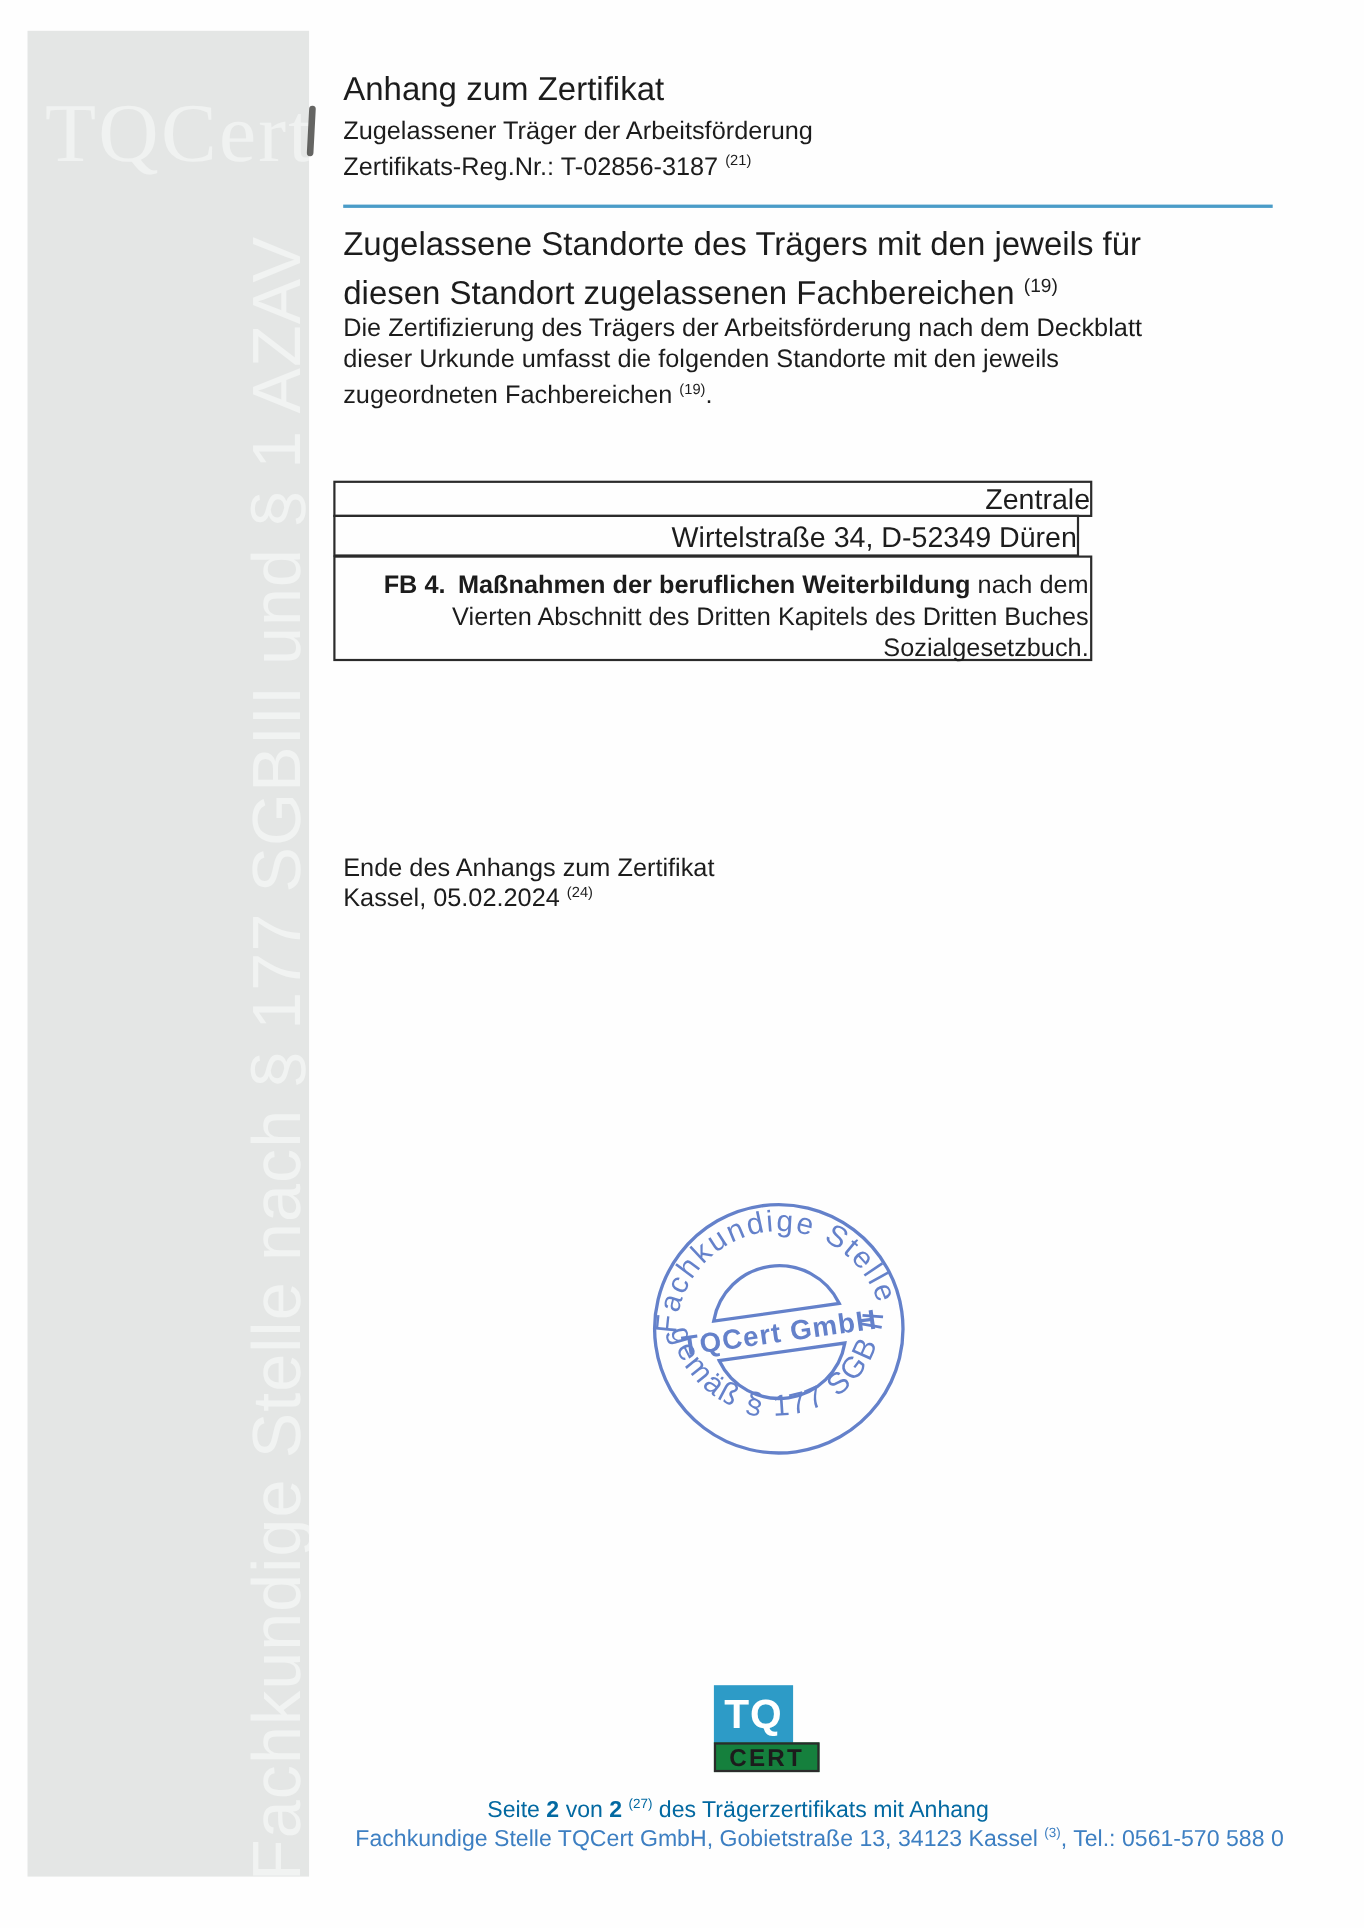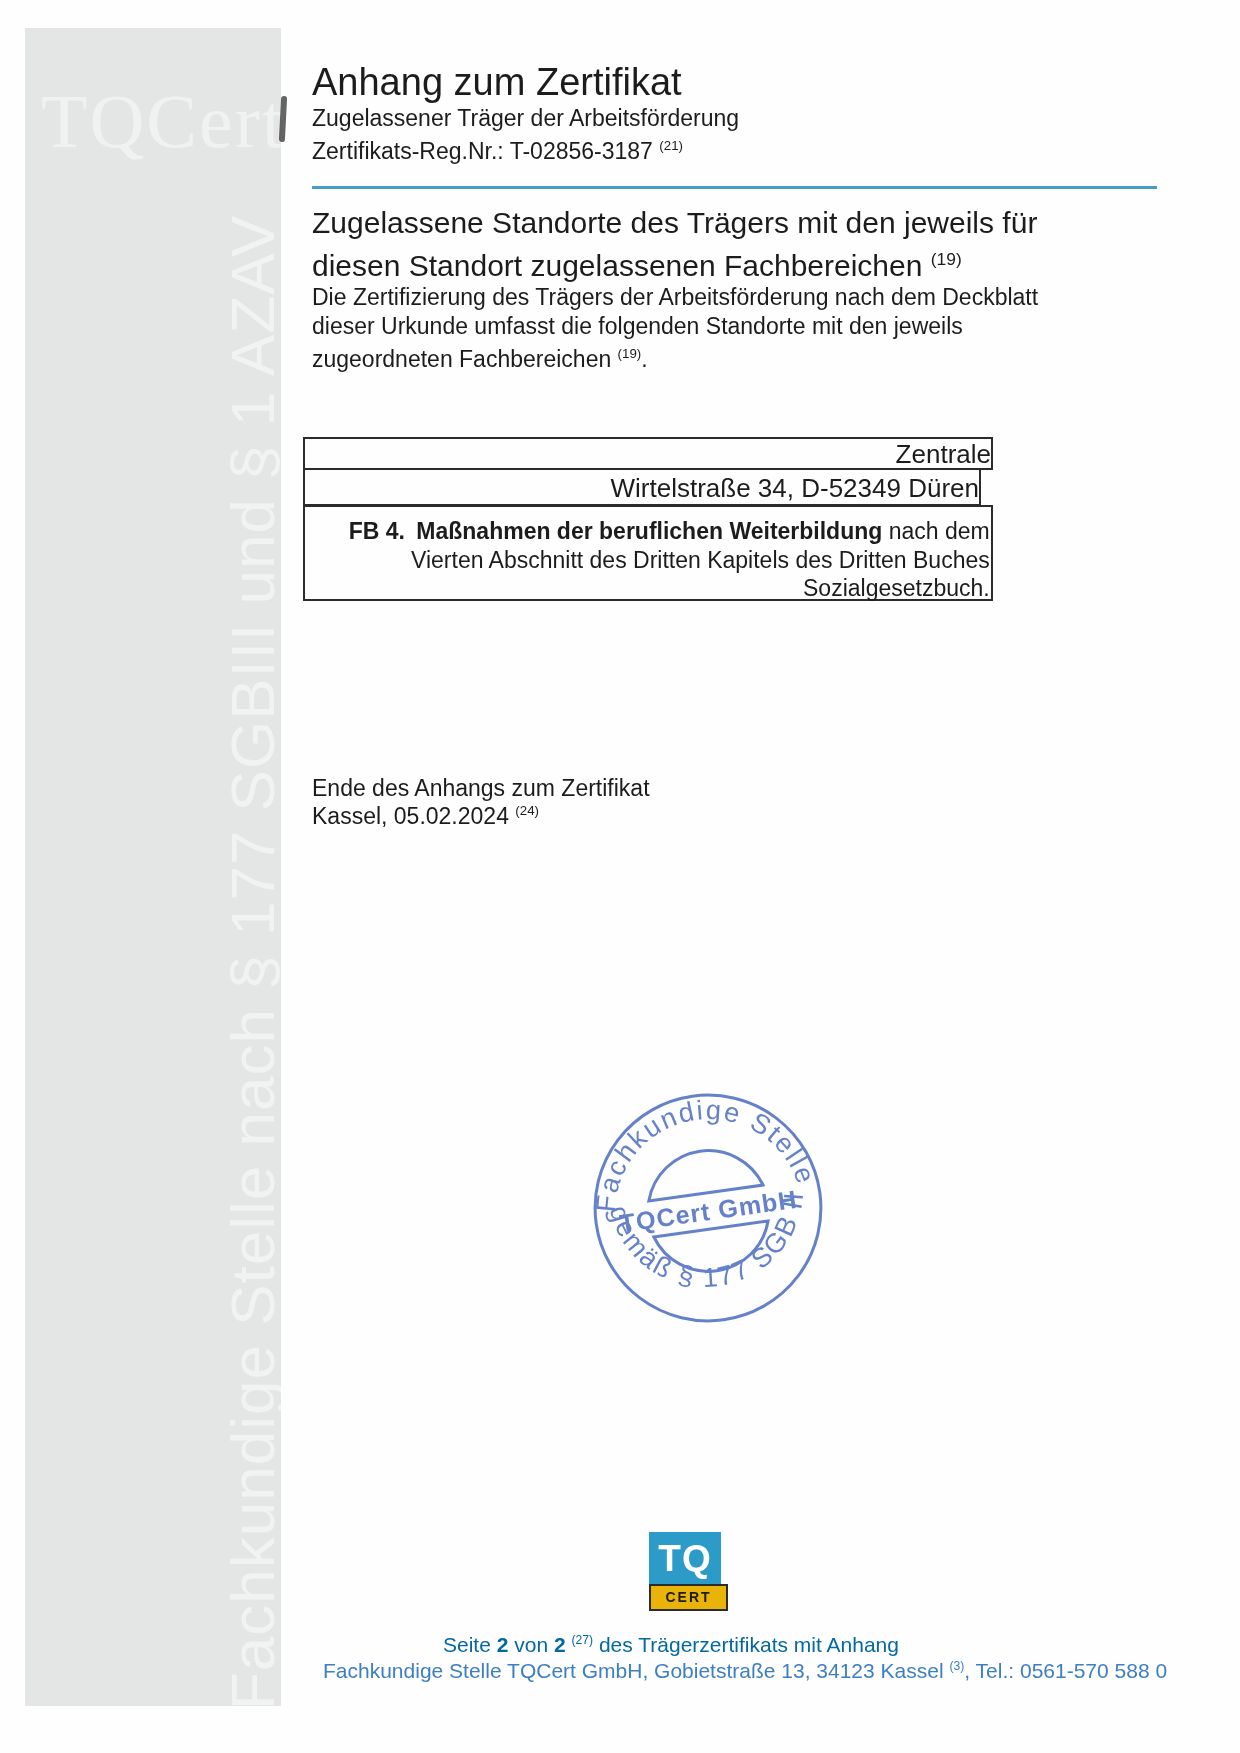--- a/index.html
+++ b/index.html
@@ -13,21 +13,21 @@
   .brand-wm { position:absolute; left:16px; top:50px; font-family:"Liberation Serif", serif;
               font-size:76px; color:#f0f2f1; letter-spacing:2px; white-space:nowrap; }
   .vertical-wm { position:absolute; left:192px; top:1682px; transform-origin:0 0;
                  transform:rotate(-90deg); white-space:nowrap; font-size:62px;
                  color:#f1f3f2; font-weight:400; letter-spacing:1px; }
   .scan-mark { position:absolute; left:280px; top:96px; width:6px; height:46px;
                background:#4a4a48; border-radius:3px; transform:rotate(3deg); opacity:.85; }
 
   
   .header { position:absolute; left:312px; top:64px; }
-  .title { font-size:38px; line-height:36px; }
+  .title { font-size:30px; line-height:36px; }
   .subtitle { font-size:23px; line-height:28px; margin-top:4px; }
   .regline { font-size:23px; line-height:28px; }
   sup.fn { font-size:0.58em; vertical-align:super; }
 
   .blue-rule { position:absolute; left:312px; top:186px; width:845px; height:3px;
                background:#4a9cc8; }
 
   
   .sec-heading { position:absolute; left:312px; top:205px; font-size:30px; line-height:36px; }
   .intro { position:absolute; left:312px; top:283px; font-size:23px; line-height:28.5px; }
@@ -48,22 +48,22 @@
 
   
   .stamp { position:absolute; left:588px; top:1082px; width:240px; height:252px;
            transform:rotate(-8deg); opacity:.85; }
 
   
   .logo { position:absolute; left:649px; top:1532px; width:72px;border-radius:29px; }
   .logo-square { width:72px; height:53px; background:#2d9bc7; color:#ffffff;
                  font-size:37px; font-weight:bold; text-align:center; line-height:53px;
                  letter-spacing:1px; }
-  .logo-cert { width:79px; height:27px; background:#eab308; border:2px solid #2b2b2b;
-               margin-top:-1px; color:#1c1c1c; font-size:14px; font-weight:bold;
+  .logo-cert { width:96px; height:27px; background:#15803d; border:2px solid #2b2b2b;
+               margin-top:-1px; color:#1c1c1c; font-size:22px; font-weight:bold;
                text-align:center; line-height:23px; letter-spacing:2px; }
 
   
   .footer-l1 { position:absolute; left:443px; top:1633px; font-size:21px; color:#0369a1; }
   .footer-l2 { position:absolute; left:323px; top:1659px; font-size:21px; color:#3d7fc2; }
   .footer-l1 b, .footer-l2 b { font-weight:bold; }
 </style>
 </head>
 <body>
 

